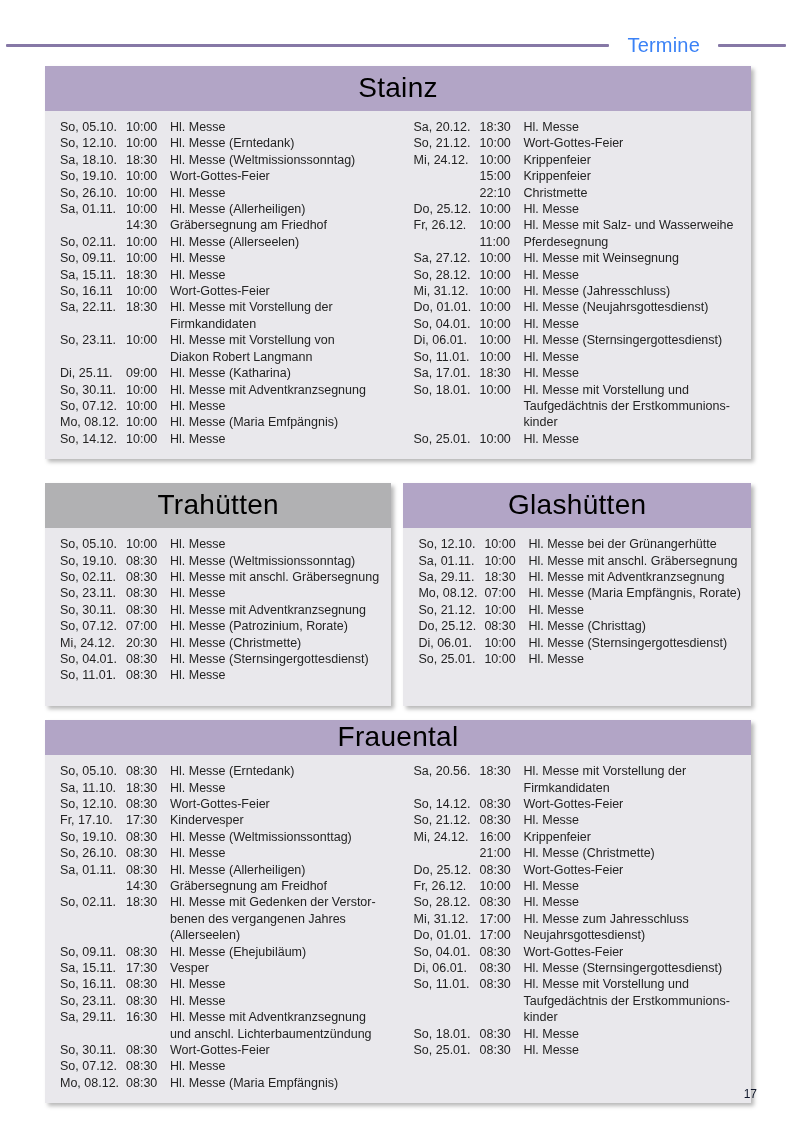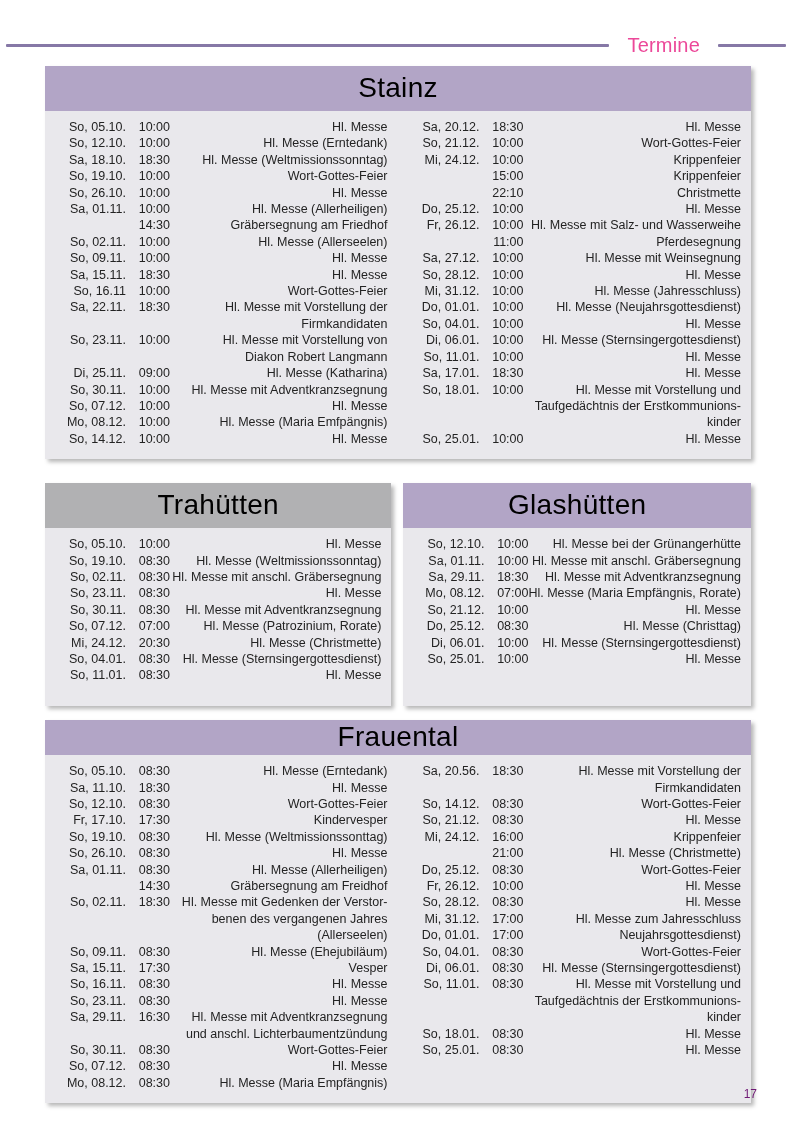--- a/index.html
+++ b/index.html
@@ -13,54 +13,54 @@
   }
   
   .topbar {
     position:absolute; top:34px; left:6px; right:8px;
     display:flex; align-items:center;
   }
   .rule { height:3px; background:var(--rule,#8678a6); border-radius:1px; }
   .rule.long { flex:1; margin-right:18px; }
   .rule.short { width:68px; margin-left:18px; }
   .topbar .label {
-    font-size:20px; color:#ec4899; letter-spacing:0.2px;
+    font-size:20px; color:#3b82f6; letter-spacing:0.2px;
     white-space:nowrap;
   }
   
   .content { position:absolute; left:45px; top:66px; width:706px; }
   .panel {
     background:var(--panelbg,#e9e8ec);
     box-shadow:3px 3px 4px rgba(0,0,0,0.28);
   }
   .panel-header {
     text-align:center;
     font-size:28px; font-weight:500; color:#000000;
     padding:6px 0 7px 0;
     letter-spacing:0.3px;
   }
   .panel-header.purple { background:var(--purple,#b2a5c6); }
   .panel-header.gray { background:var(--gray,#b1b1b3); }
   .panel.compact .panel-header { padding:1px 0 2px 0; }
   .panel-body { padding:8px 10px 12px 15px; }
-  .cols { display:flex; gap:26px;text-align:right; }
+  .cols { display:flex; gap:26px; }
   .col { flex:1; min-width:0; }
   .row {
     display:grid;
     grid-template-columns:66px 44px 1fr;
     font-size:12.5px; line-height:16.4px;
   }
   .row .date, .row .time { white-space:nowrap; }
   .row .event div { white-space:nowrap; }
   .panel.full { margin-bottom:24px; }
   .half-row { display:flex; gap:12px; margin-bottom:14px; }
   .half-row .panel { flex:1; min-height:223px; }
   .page-number {
     position:absolute; right:37px; bottom:22px;
-    font-size:12px; color:#701a75;
+    font-size:12px; color:#0f172a;
   }
 </style>
 </head>
 <body style="--rule: #8678a6; --purple: #b2a5c6; --gray: #b1b1b3; --panelbg: #e9e8ec;">
 
 <div class="topbar">
   <div class="rule long"></div>
   <div class="label">Termine</div>
   <div class="rule short"></div>
 </div>

